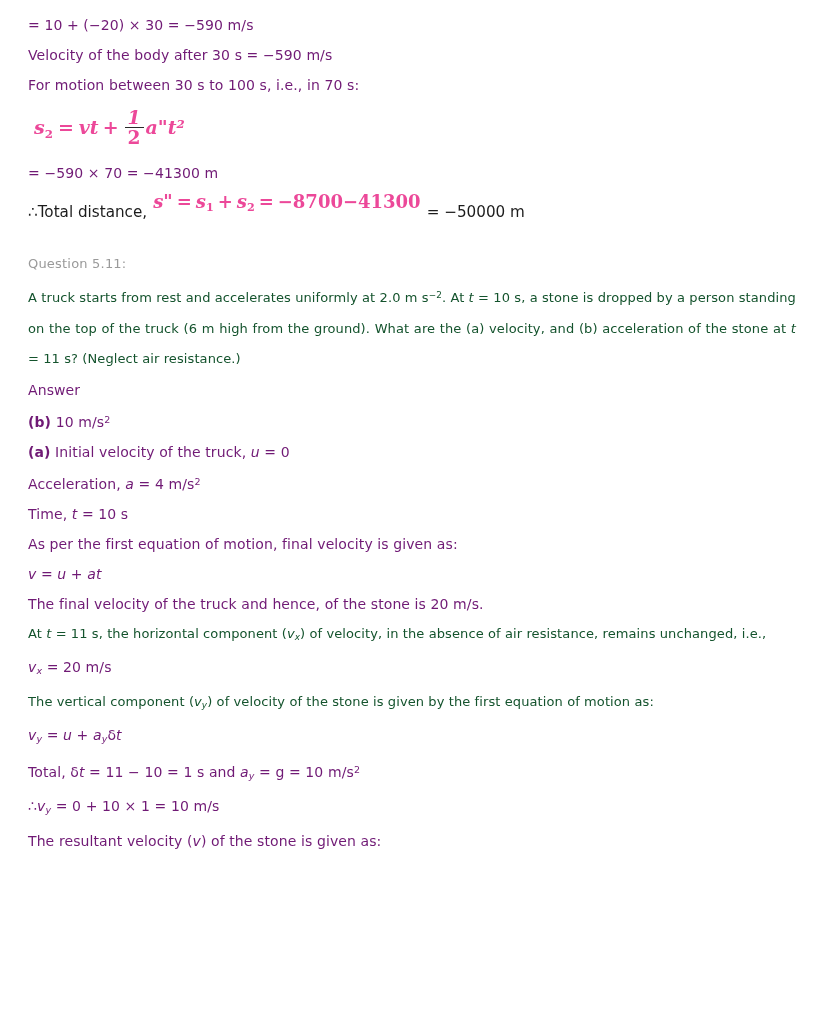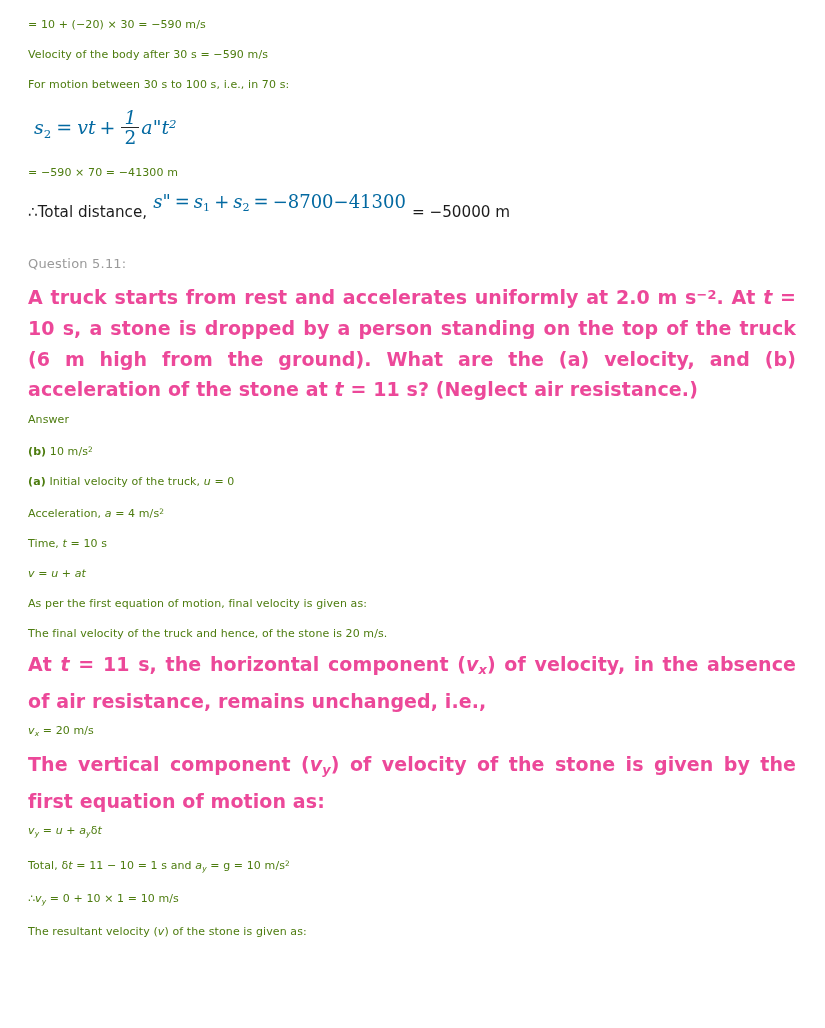--- a/index.html
+++ b/index.html
@@ -18,33 +18,32 @@
     position: relative;
     width: 825px;
     height: 1028px;
     padding: 0;
     box-sizing: border-box;
   }
   .content {
     padding: 10px 29px 0 28px;
   }
   .line {
-    font-size: 11px;
+    font-size: 14px;
     line-height: 30px;
-    color: #4d7c0f;
+    color: #701a75;
     letter-spacing: 0.1px;
     white-space: nowrap;
   }
   .para {
-    font-size: 19px;
+    font-size: 13px;
     line-height: 30.5px;
-    color: #ec4899;
+    color: #14532d;
     text-align: justify;
     letter-spacing: 0.1px;
-    font-weight: bold;
   }
   .qhead {
     font-size: 13px;
     line-height: 30px;
     color: #9a9a9a;
     margin-top: 22px;
     margin-bottom: 1px;
     letter-spacing: 0.2px;
   }
   .gap-above-formula { height: 9px; }
@@ -57,23 +56,24 @@
     vertical-align: -0.25em;
     font-style: italic;
   }
   sup {
     font-size: 0.68em;
     vertical-align: 0.42em;
   }
   
   .formula {
     font-family: "DejaVu Serif", "Liberation Serif", serif;
-    color: #0369a1;
+    color: #ec4899;
     display: inline-block;
     white-space: nowrap;
+    font-weight: bold;
   }
   .formula .v { font-style: italic; }
   .formula .sb {
     font-size: 0.62em;
     vertical-align: -0.30em;
     font-style: normal;
   }
   .formula .sp {
     font-size: 0.62em;
     vertical-align: 0.55em;
@@ -158,23 +158,23 @@
 
 
     <div class="line"><b>(b)</b><span> 10 m/s</span><sup style="font-style:normal">2</sup></div>
 
     <div class="line"><b>(a)</b><span> Initial velocity of the truck, </span><i>u</i><span> = 0</span></div>
 
     <div class="line"><span>Acceleration, </span><i>a</i><span> = 4 m/s</span><sup style="font-style:normal">2</sup></div>
 
     <div class="line"><span>Time, </span><i>t</i><span> = 10 s</span></div>
 
+    <div class="line">As per the first equation of motion, final velocity is given as:</div>
+
     <div class="line"><i>v</i><span> = </span><i>u</i><span> + </span><i>at</i></div>
-
-    <div class="line">As per the first equation of motion, final velocity is given as:</div>
 
 
     <div class="line">The final velocity of the truck and hence, of the stone is 20 m/s.</div>
 
     <div class="para"><span>At </span><i>t</i><span> = 11 s, the horizontal component (</span><i>v</i><sub>x</sub><span>) of velocity, in the absence of air resistance, remains unchanged, i.e.,</span></div>
 
     <div class="line"><i>v</i><sub>x</sub><span> = 20 m/s</span></div>
 
     <div class="para"><span>The vertical component (</span><i>v</i><sub>y</sub><span>) of velocity of the stone is given by the first equation of motion as:</span></div>
 

